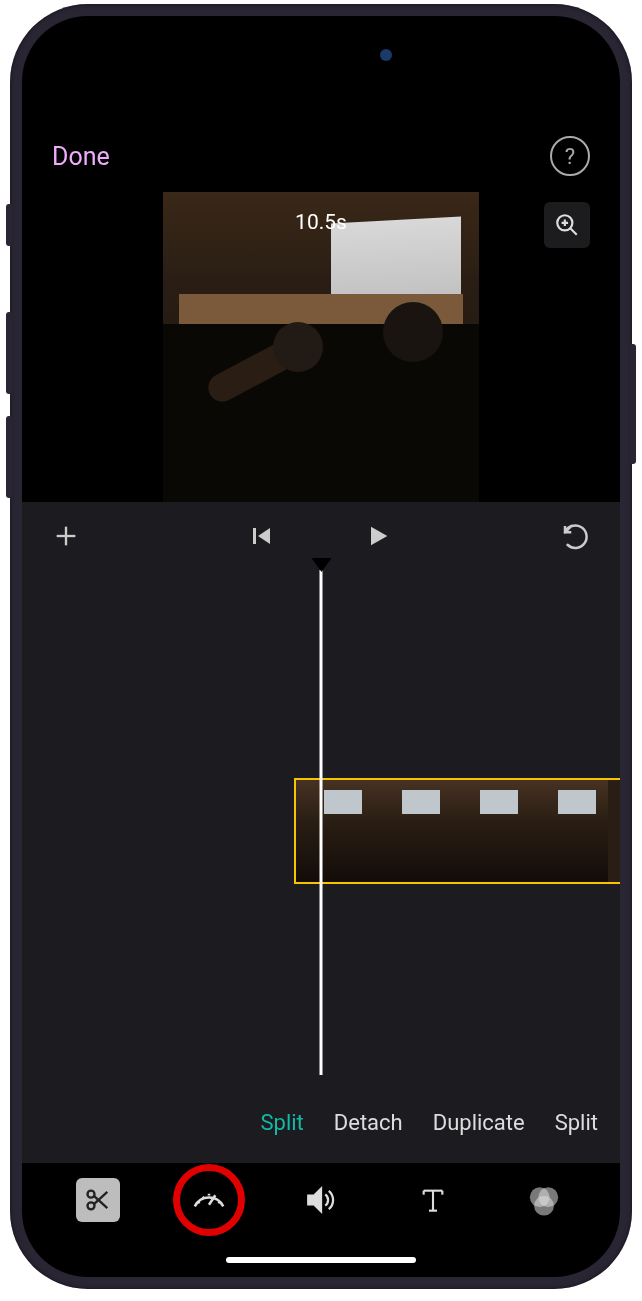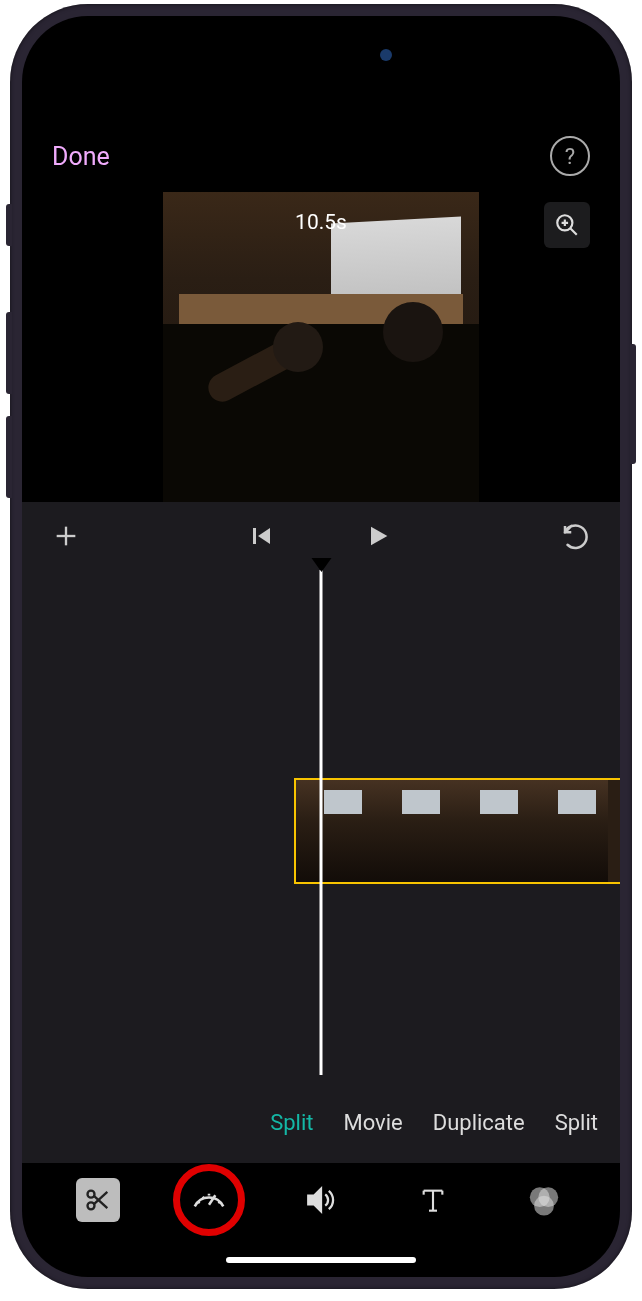--- a/index.html
+++ b/index.html
@@ -304,21 +304,21 @@
         <div class="clip-thumb"></div>
         <div class="clip-thumb"></div>
         <div class="clip-thumb"></div>
       </div>
       <div class="playhead">
         <div class="playhead-top"></div>
       </div>
 
       <div class="action-row">
         <span class="action-dim">Split</span>
-        <span class="action-lbl">Movie</span>
+        <span class="action-lbl">Detach</span>
         <span class="action-lbl">Duplicate</span>
         <span class="action-lbl">Split</span>
       </div>
     </div>
 
     <div class="tool-row">
       <div class="tool-btn">
         <div class="scissors-box">
           <svg width="28" height="28" viewBox="0 0 24 24" fill="none" stroke="#222" stroke-width="2">
             <circle cx="6" cy="7" r="3"></circle>

